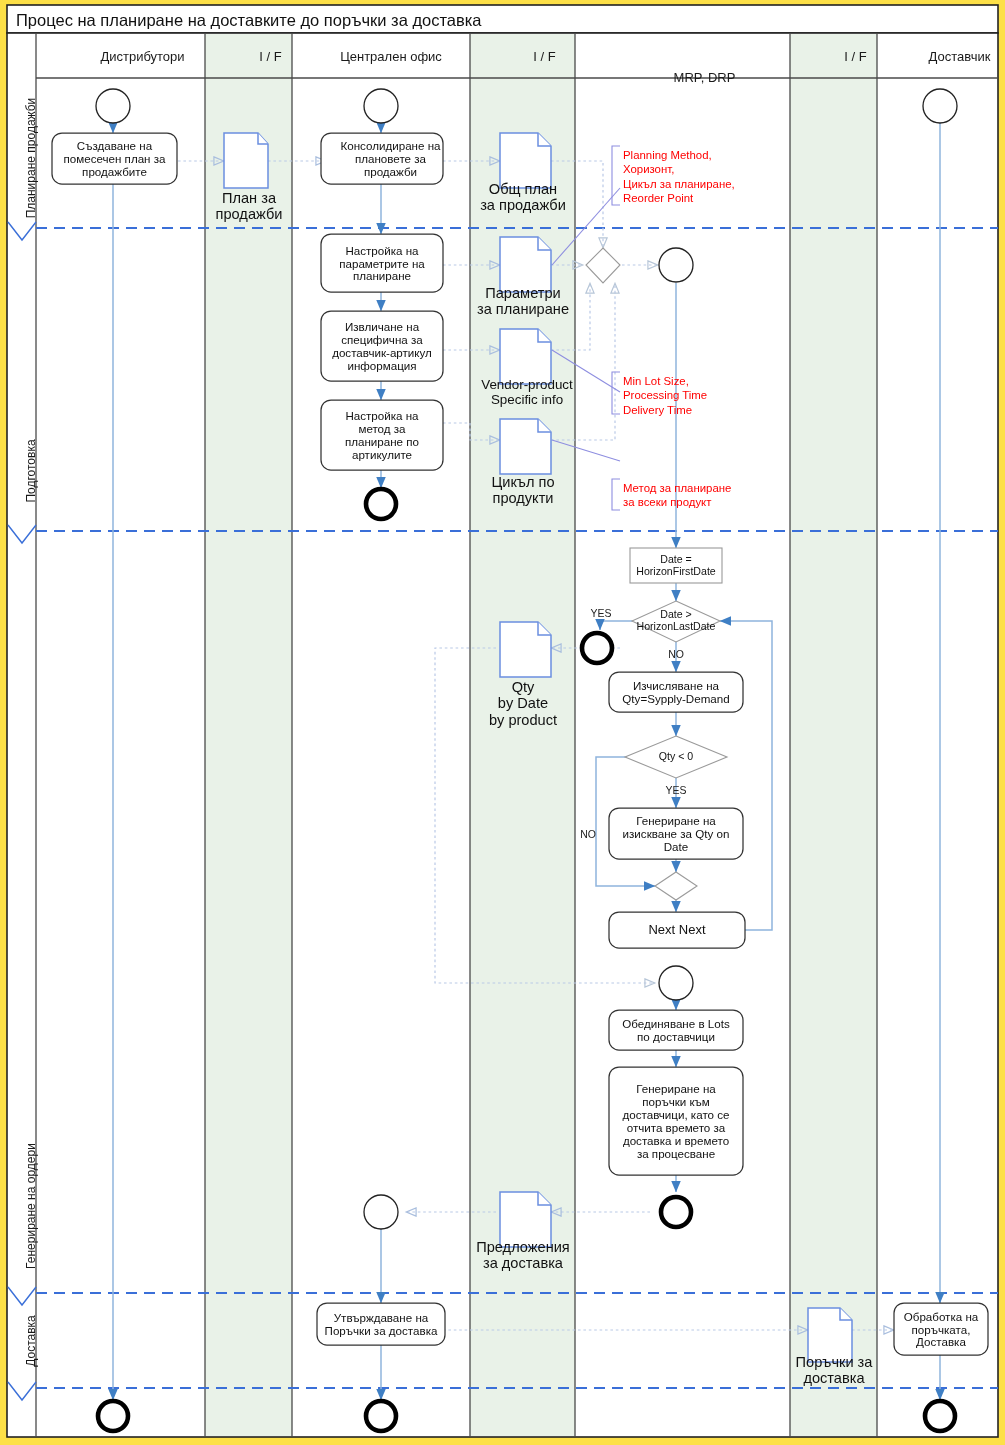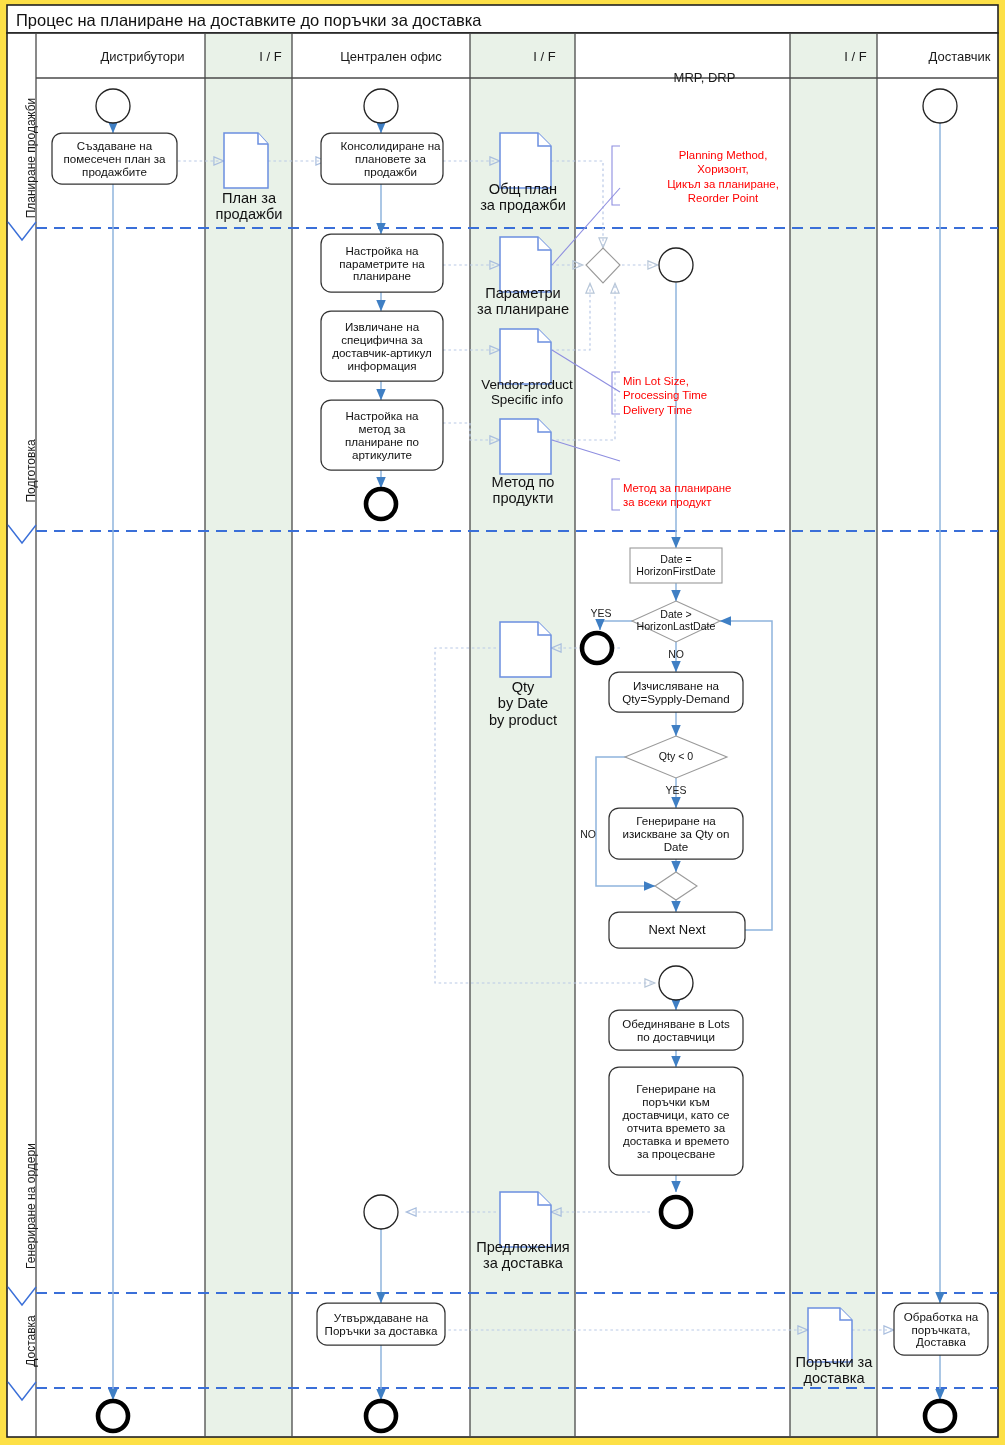--- a/index.html
+++ b/index.html
@@ -303,31 +303,31 @@
 <div class="lbl yn ctr" style="left:573px;top:828px;width:30px;height:14px;">NO</div>
 
 <div class="lbl doc" style="left:206px;top:190px;width:86px;">План за
 продажби</div>
 <div class="lbl doc" style="left:471px;top:181px;width:104px;">Общ план
 за продажби</div>
 <div class="lbl doc" style="left:471px;top:285px;width:104px;">Параметри
 за планиране</div>
 <div class="lbl docSm" style="left:469px;top:377px;width:108px;">Vendor-product
 Specific info</div>
-<div class="lbl doc" style="left:471px;top:474px;width:104px;">Метод по
+<div class="lbl doc" style="left:471px;top:474px;width:104px;">Цикъл по
 продукти</div>
 <div class="lbl doc" style="left:471px;top:679px;width:104px;">Qty
 by Date
 by product</div>
 <div class="lbl doc" style="left:468px;top:1239px;width:110px;">Предложения
 за доставка</div>
 <div class="lbl doc" style="left:784px;top:1354px;width:100px;text-align:center;">Поръчки за
 доставка</div>
 
-<div class="lbl note" style="left:623px;top:148px;width:200px;text-align:center;">Planning Method,
+<div class="lbl note" style="left:623px;top:148px;width:200px;">Planning Method,
 Хоризонт,
 Цикъл за планиране,
 Reorder Point</div>
 <div class="lbl note" style="left:623px;top:374px;width:190px;">Min Lot Size,
 Processing Time
 Delivery Time</div>
 <div class="lbl note" style="left:623px;top:481px;width:190px;">Метод за планиране
 за всеки продукт</div>
 
 </div>

